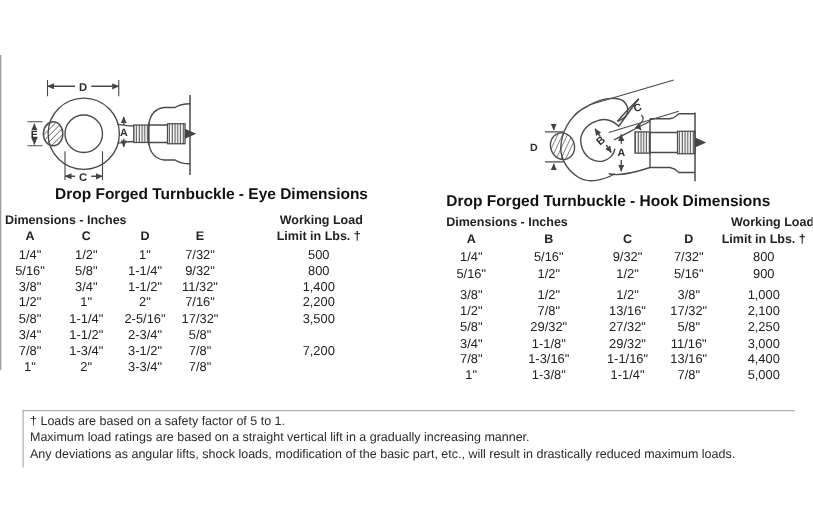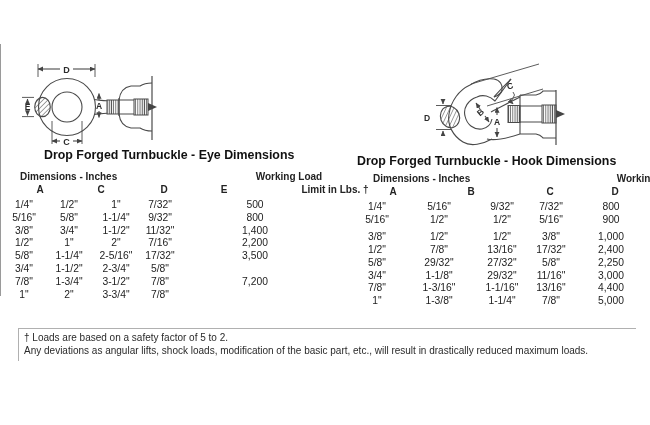--- a/index.html
+++ b/index.html
@@ -11,21 +11,21 @@
   .abs{position:absolute;}
   
   .page-edge{left:0;top:44px;width:1px;height:252px;background:#9a9a9a;}
   
   svg text{font-family:"Liberation Sans","DejaVu Sans",sans-serif;font-weight:bold;fill:#2c2c2c;}
   
   .tbl-title{font-size:12.4px;font-weight:bold;color:#111;white-space:nowrap;letter-spacing:0;}
   .hdr-row,.trow{display:flex;white-space:nowrap;}
   .hdr-row{font-weight:bold;font-size:10px;color:#222;}
   .tcell,.hcell{text-align:center;font-size:10.3px;color:#222;height:12.8px;line-height:12.8px;overflow:visible;}
-  .hcell{font-size:10px;margin-left:16px;}
+  .hcell{font-size:10px;}
   .left-span{text-align:left;}
   
   .eye-w0{width:44px}.eye-w1{width:46px}.eye-w2{width:48px}.eye-w3{width:40px}.eye-w4{width:150px}
   .eye-span{width:178px}
   
   .hook-w0{width:54px}.hook-w1{width:70px}.hook-w2{width:56px}.hook-w3{width:42px}.hook-w4{width:78px}
   .hook-span{width:222px}
   .eye-tbody .trow .tcell:nth-child(1){width:44px}
   .eye-tbody .trow .tcell:nth-child(2){width:46px}
   .eye-tbody .trow .tcell:nth-child(3){width:48px}
@@ -259,21 +259,21 @@
         <div class="tcell">1/2"</div>
         <div class="tcell">1/2"</div>
         <div class="tcell">3/8"</div>
         <div class="tcell">1,000</div>
       </div>
       <div class="trow">
         <div class="tcell">1/2"</div>
         <div class="tcell">7/8"</div>
         <div class="tcell">13/16"</div>
         <div class="tcell">17/32"</div>
-        <div class="tcell">2,400</div>
+        <div class="tcell">2,100</div>
       </div>
       <div class="trow">
         <div class="tcell">5/8"</div>
         <div class="tcell">29/32"</div>
         <div class="tcell">27/32"</div>
         <div class="tcell">5/8"</div>
         <div class="tcell">2,250</div>
       </div>
       <div class="trow">
         <div class="tcell">3/4"</div>
@@ -293,15 +293,16 @@
         <div class="tcell">1"</div>
         <div class="tcell">1-3/8"</div>
         <div class="tcell">1-1/4"</div>
         <div class="tcell">7/8"</div>
         <div class="tcell">5,000</div>
       </div>
     </div>
 </div>
 
 <div class="abs notes">
-  <div class="note-line">† Loads are based on a safety factor of 5 to 2.</div>
+  <div class="note-line">† Loads are based on a safety factor of 5 to 1.</div>
+  <div class="note-line">Maximum load ratings are based on a straight vertical lift in a gradually increasing manner.</div>
   <div class="note-line">Any deviations as angular lifts, shock loads, modification of the basic part, etc., will result in drastically reduced maximum loads.</div>
 </div>
 
 </body></html>

